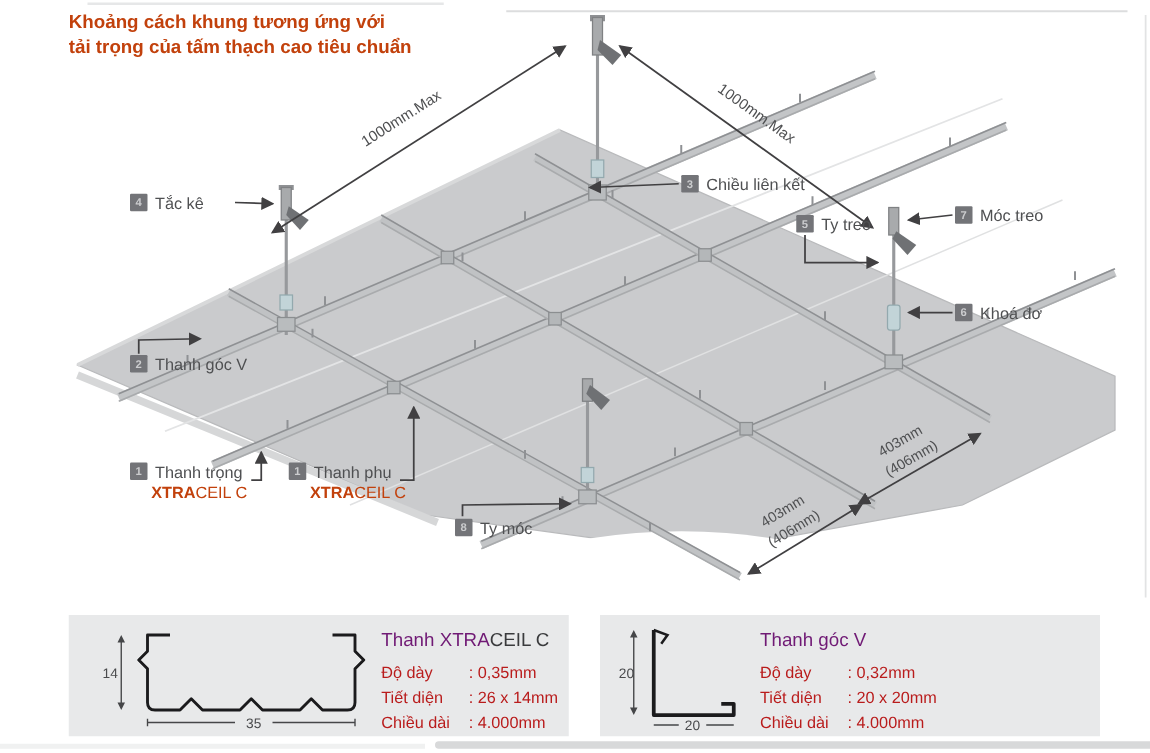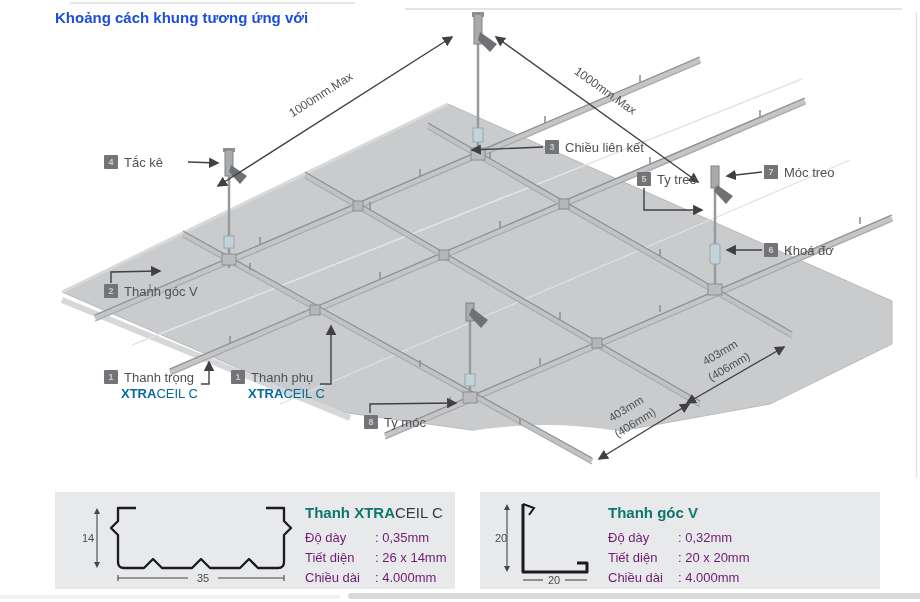--- a/index.html
+++ b/index.html
@@ -1,49 +1,50 @@
 <!DOCTYPE html>
 <html><head>
 <meta charset="utf-8">
 <style>
   html,body{margin:0;padding:0;background:#fff;}
   .stage{position:relative;width:920px;height:602px;background:#ffffff;overflow:hidden;
          font-family:"Liberation Sans",sans-serif;}
   .title{position:absolute;left:55px;top:8px;font-size:15px;font-weight:bold;
-         color:#1d4ed8;line-height:1.32;white-space:nowrap;}
+         color:#c2410c;line-height:1.32;white-space:nowrap;}
   svg{display:block;}
   .diagram-svg{position:absolute;left:0;top:0;}
   .callout{position:absolute;display:flex;gap:6px;align-items:flex-start;
            color:#4f5052;font-size:13px;line-height:15px;white-space:nowrap;}
   .callout .numbox{width:14px;height:14px;background:#737478;color:#cbccce;
            font-size:9px;font-weight:bold;display:flex;align-items:center;
            justify-content:center;border-radius:1px;flex:0 0 auto;margin-top:0px;}
   .callout.col{flex-direction:column;gap:1px;}
   .callout.col .row{display:flex;gap:6px;align-items:flex-start;}
-  .callout .brand{margin-left:17px;font-size:13px;color:#0369a1;}
+  .callout .brand{margin-left:17px;font-size:13px;color:#c2410c;}
   .callout .brand b{font-weight:bold;}
   .panel{position:absolute;top:492px;height:97px;background:#e8e9ea;}
   .panel.left{left:55px;width:400px;}
   .panel.right{left:480px;width:400px;}
   .spec-title{position:absolute;font-size:15px;color:#3a3b3d;white-space:nowrap;}
-  .spec-title b{font-weight:bold;color:#0f766e;}
+  .spec-title b{font-weight:normal;color:#701a75;}
   .spec-rows{position:absolute;}
-  .spec-row{display:flex;font-size:13px;color:#701a75;margin-bottom:5px;white-space:nowrap;}
+  .spec-row{display:flex;font-size:13px;color:#b91c1c;margin-bottom:5px;white-space:nowrap;}
   .spec-label{width:70px;}
   .profile-svg{position:absolute;}
   .footer-strip-a{position:absolute;left:0;top:595px;width:340px;height:4px;background:#f0f1f1;}
   .footer-strip-b{position:absolute;left:348px;top:593px;width:572px;height:6px;background:#d8d9da;border-radius:3px 0 0 3px;}
 </style>
 </head>
 <body>
 
 <div class="stage">
 
   <div class="title">
     <div>Khoảng cách khung tương ứng với</div>
+    <div>tải trọng của tấm thạch cao tiêu chuẩn</div>
   </div>
 
   <svg class="diagram-svg" width="920" height="492" viewBox="0 0 920 492">
     <defs>
       <marker id="ah" viewBox="0 0 10 10" refX="8.5" refY="5" markerWidth="7.5" markerHeight="7.5" orient="auto-start-reverse">
         <path d="M0,0 L10,5 L0,10 z" fill="#414042"></path>
       </marker>
     </defs>
 
     <g>

